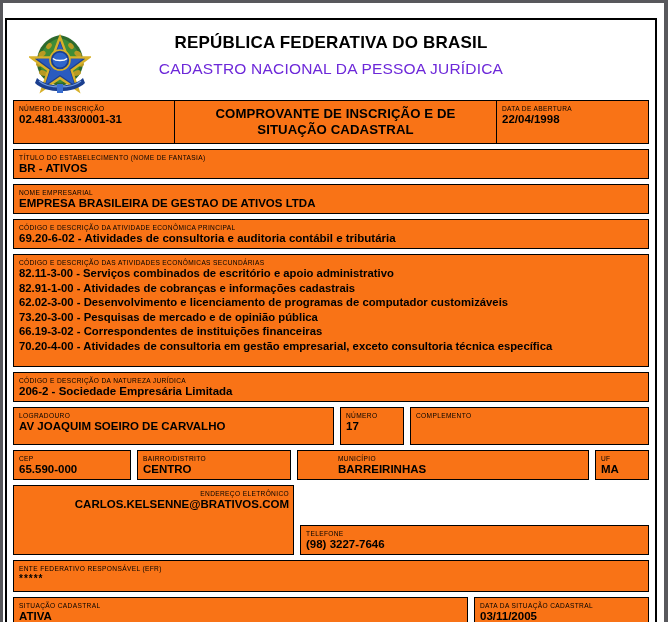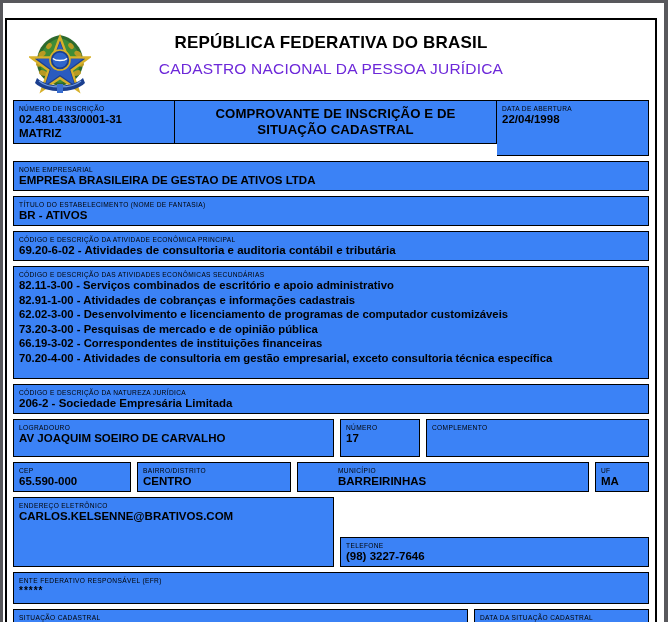--- a/index.html
+++ b/index.html
@@ -77,21 +77,21 @@
 
   
   .row {
     display: flex;
     margin-bottom: 5px;
   }
   .box {
     border: 1px solid #000000;
     box-sizing: border-box;
     padding: 2px 4px 3px 5px;
-    background: #3b82f6;
+    background: #f97316;
     min-height: 30px;
   }
   .lbl {
     font-size: 6.6px;
     letter-spacing: 0.35px;
     color: #000;
     line-height: 9px;
     white-space: nowrap;
     font-weight: normal;
     transform: scaleY(1.08);
@@ -117,21 +117,21 @@
     justify-content: center;
     text-align: center;
     padding: 0 4px;
   }
   .comp-text {
     font-size: 13.2px;
     font-weight: bold;
     line-height: 16px;
     letter-spacing: 0.1px;
   }
-  .cell-data { width: 152px; height: 56px; border-left: none; }
+  .cell-data { width: 152px; height: 44px; border-left: none; }
 
   
   .w-full { width: 100%; }
   .gap { width: 6px; flex: none; }
 
   .h-act { min-height: 113px; }
   .h-motivo { min-height: 46px; }
 
   .act-line {
     font-size: 11.3px;
@@ -195,42 +195,41 @@
         <div class="titles">
           <div class="title-main">REPÚBLICA FEDERATIVA DO BRASIL</div>
           <div class="title-sub">CADASTRO NACIONAL DA PESSOA JURÍDICA</div>
         </div>
       </div>
 
       <div class="toprow">
         <div class="box cell-insc">
           <div class="lbl">NÚMERO DE INSCRIÇÃO</div>
           <div class="val">02.481.433/0001-31</div>
-          <div class="val">MATRIZ</div>
         </div>
         <div class="box cell-comp">
           <div class="comp-text">COMPROVANTE DE INSCRIÇÃO E DE SITUAÇÃO CADASTRAL</div>
         </div>
         <div class="box cell-data">
           <div class="lbl">DATA DE ABERTURA</div>
           <div class="val">22/04/1998</div>
         </div>
       </div>
 
       <div class="row">
         <div class="box w-full">
+          <div class="lbl">TÍTULO DO ESTABELECIMENTO (NOME DE FANTASIA)</div>
+          <div class="val">BR - ATIVOS</div>
+        </div>
+      </div>
+
+      <div class="row">
+        <div class="box w-full">
           <div class="lbl">NOME EMPRESARIAL</div>
           <div class="val">EMPRESA BRASILEIRA DE GESTAO DE ATIVOS LTDA</div>
-        </div>
-      </div>
-
-      <div class="row">
-        <div class="box w-full">
-          <div class="lbl">TÍTULO DO ESTABELECIMENTO (NOME DE FANTASIA)</div>
-          <div class="val">BR - ATIVOS</div>
         </div>
       </div>
 
       <div class="row">
         <div class="box w-full">
           <div class="lbl">CÓDIGO E DESCRIÇÃO DA ATIVIDADE ECONÔMICA PRINCIPAL</div>
           <div class="val">69.20-6-02 - Atividades de consultoria e auditoria contábil e tributária</div>
         </div>
       </div>
 
@@ -252,21 +251,21 @@
           <div class="val">206-2 - Sociedade Empresária Limitada</div>
         </div>
       </div>
 
       <div class="row">
         <div class="box" style="width:321px; min-height:38px;">
           <div class="lbl">LOGRADOURO</div>
           <div class="val">AV JOAQUIM SOEIRO DE CARVALHO</div>
         </div>
         <div class="gap"></div>
-        <div class="box" style="width:80px; min-height:38px;">
+        <div class="box" style="width:64px; min-height:38px;">
           <div class="lbl">NÚMERO</div>
           <div class="val">17</div>
         </div>
         <div class="gap"></div>
         <div class="box" style="flex:1; min-height:38px;">
           <div class="lbl">COMPLEMENTO</div>
           <div class="val"></div>
         </div>
       </div>
 
@@ -286,21 +285,21 @@
           <div class="val">BARREIRINHAS</div>
         </div>
         <div class="gap"></div>
         <div class="box" style="width:54px;">
           <div class="lbl">UF</div>
           <div class="val">MA</div>
         </div>
       </div>
 
       <div class="row">
-        <div class="box" style="width:321px;">
+        <div class="box" style="width:281px;text-align:right;">
           <div class="lbl">ENDEREÇO ELETRÔNICO</div>
           <div class="val">CARLOS.KELSENNE@BRATIVOS.COM</div>
         </div>
         <div class="gap"></div>
         <div class="box" style="flex:1;margin-top:40px;">
           <div class="lbl">TELEFONE</div>
           <div class="val">(98) 3227-7646</div>
         </div>
       </div>
 

